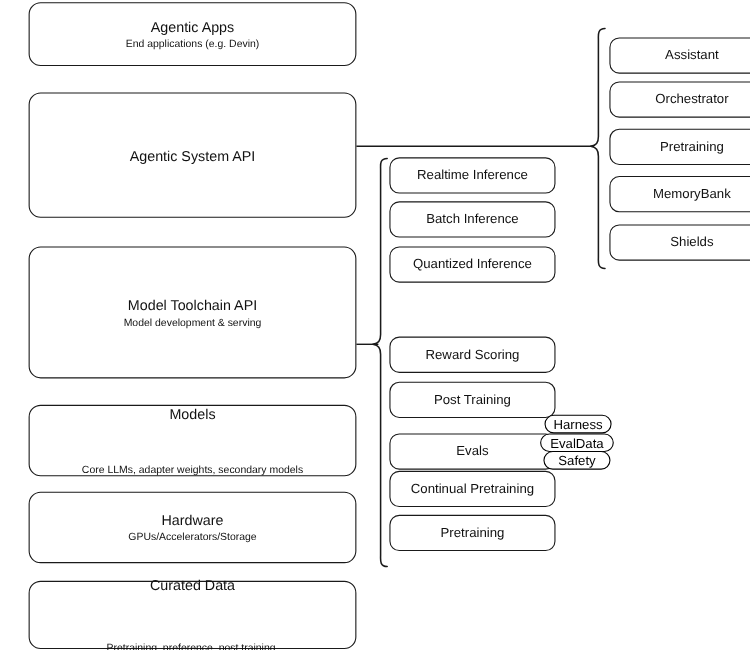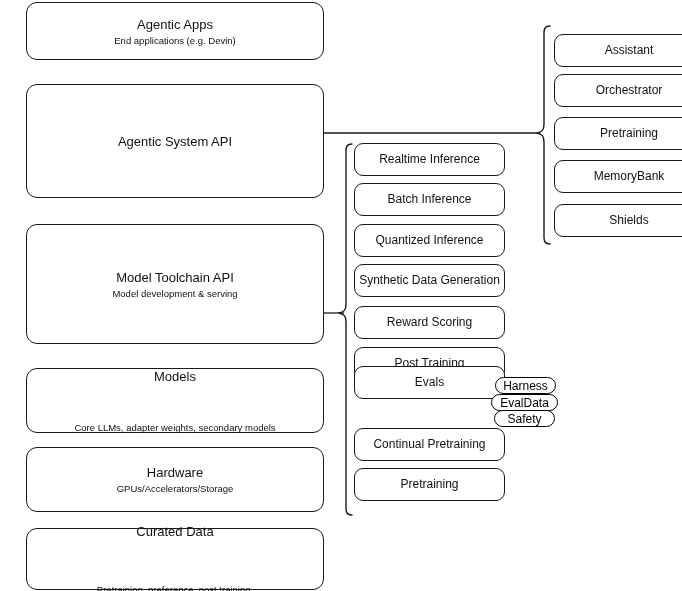--- a/index.html
+++ b/index.html
@@ -143,30 +143,27 @@
 
   <div class="box cap-box mid-box" style="top:143px;">
     <div class="title">Realtime Inference</div>
   </div>
   <div class="box cap-box mid-box" style="top:183px;">
     <div class="title">Batch Inference</div>
   </div>
   <div class="box cap-box mid-box" style="top:224px;">
     <div class="title">Quantized Inference</div>
   </div>
-  <div class="box cap-box mid-box" style="top:264px;">
-    <div class="title">Synthetic Data Generation</div>
-  </div>
   <div class="box cap-box mid-box" style="top:306px;">
     <div class="title">Reward Scoring</div>
   </div>
   <div class="box cap-box mid-box" style="top:347px;">
     <div class="title">Post Training</div>
   </div>
-  <div class="box cap-box mid-box" style="top:366px;">
+  <div class="box cap-box mid-box" style="top:394px;">
     <div class="title">Evals</div>
   </div>
   <div class="box cap-box mid-box" style="top:428px;">
     <div class="title">Continual Pretraining</div>
   </div>
   <div class="box cap-box mid-box" style="top:468px;">
     <div class="title">Pretraining</div>
   </div>
 
   <div class="pill" style="left:471px; top:377px; width:61px; height:17px;">

